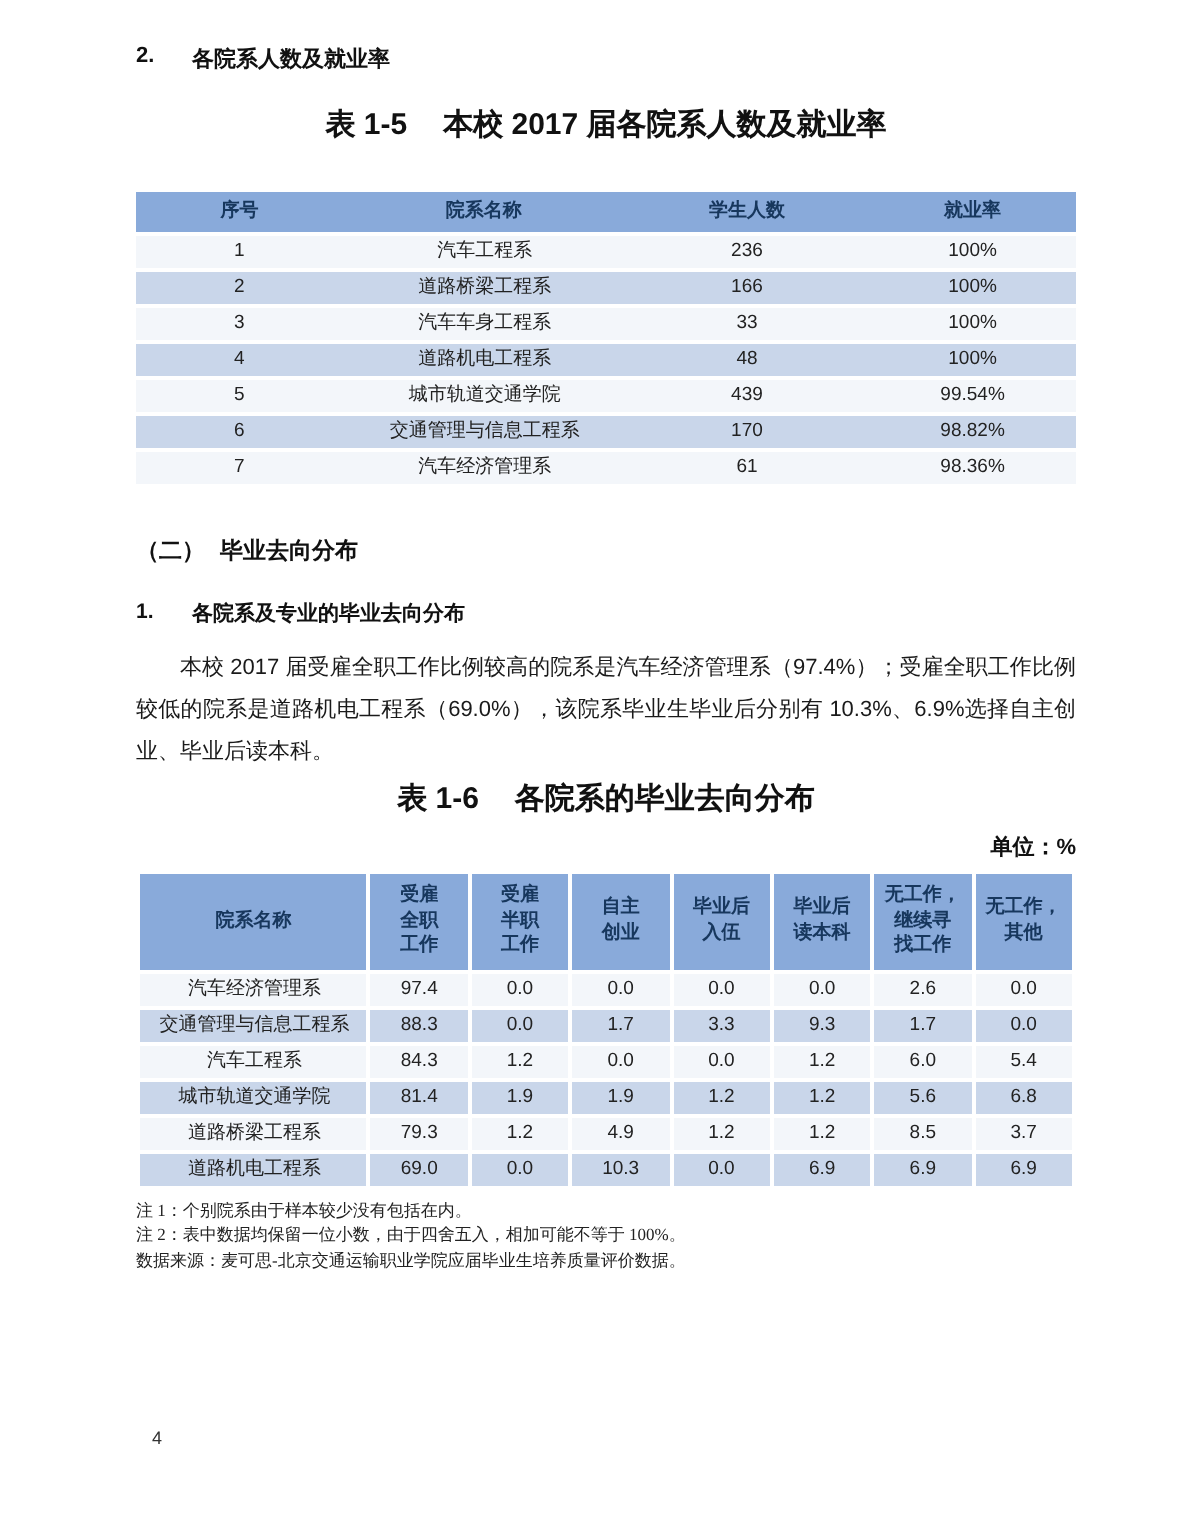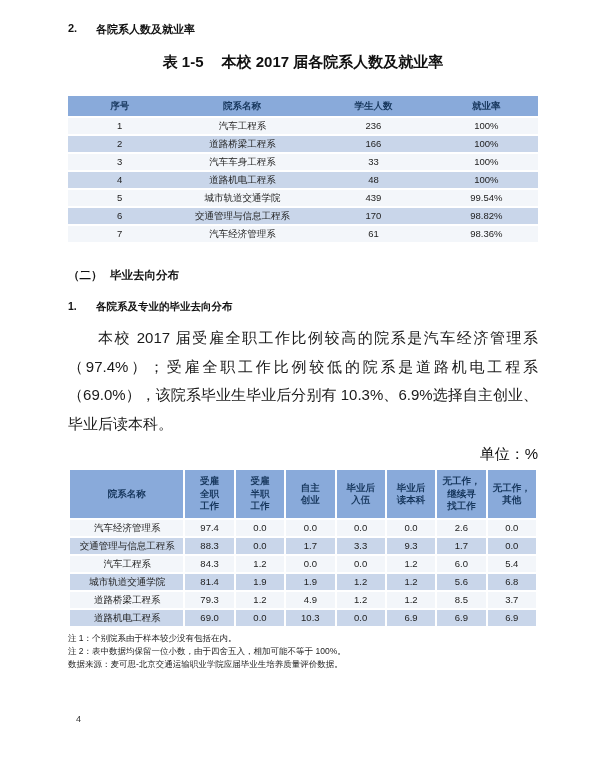--- a/index.html
+++ b/index.html
@@ -47,32 +47,32 @@
     text-align:center;
     color:#222222;
     line-height:1.25;
     height:12px;
     vertical-align:middle;
   }
   tbody tr:nth-child(odd)  td { background: var(--row-odd,  #f3f6fa); }
   tbody tr:nth-child(even) td { background: var(--row-even, #c9d6ea); }
   td.name-cell { text-align:center; padding-left:4px; }
 
-  .unit-label { text-align:right; font-weight:normal; font-size:15px; margin-top:7px; color:#111; }
+  .unit-label { text-align:right; font-weight:bold; font-size:11px; margin-top:7px; color:#111; }
 
   .para {
     margin-top:10px;
-    font-size:15px;
+    font-size:11px;
     line-height:1.9;
     text-indent:2em;
     text-align:justify;
     color:#1a1a1a;
   }
 
-  .notes { margin-top:4px; font-size:8.5px; line-height:1.5; color:#222; }
+  .notes { margin-top:4px; font-size:8.5px; line-height:1.5; color:#222;font-family:Liberation Serif, serif; }
 
   .page-number { position:absolute; left:76px; top:714px; font-size:9px; color:#333; }
 </style>
 </head>
 <body>
 
 <div class="page">
   <div class="content">
 
     <div class="sec-heading h-lvl2">
@@ -150,20 +150,23 @@
       <span>毕业去向分布</span>
     </div>
 
     <div class="sec-heading h-lvl1">
       <span class="num">1.</span>
       <span>各院系及专业的毕业去向分布</span>
     </div>
 
     <div class="para">本校 2017 届受雇全职工作比例较高的院系是汽车经济管理系（97.4%）；受雇全职工作比例较低的院系是道路机电工程系（69.0%），该院系毕业生毕业后分别有 10.3%、6.9%选择自主创业、毕业后读本科。</div>
 
+    <div class="tbl-caption cap-16">
+      <span class="cap-label">表 1-6</span><span>各院系的毕业去向分布</span>
+    </div>
 
     <div class="unit-label">单位：%</div>
 
     <table class="t16">
       <colgroup>
         <col style="width:25.1%">
           <col style="width:10.7%">
           <col style="width:10.7%">
           <col style="width:10.7%">
         <col style="width:10.7%">

